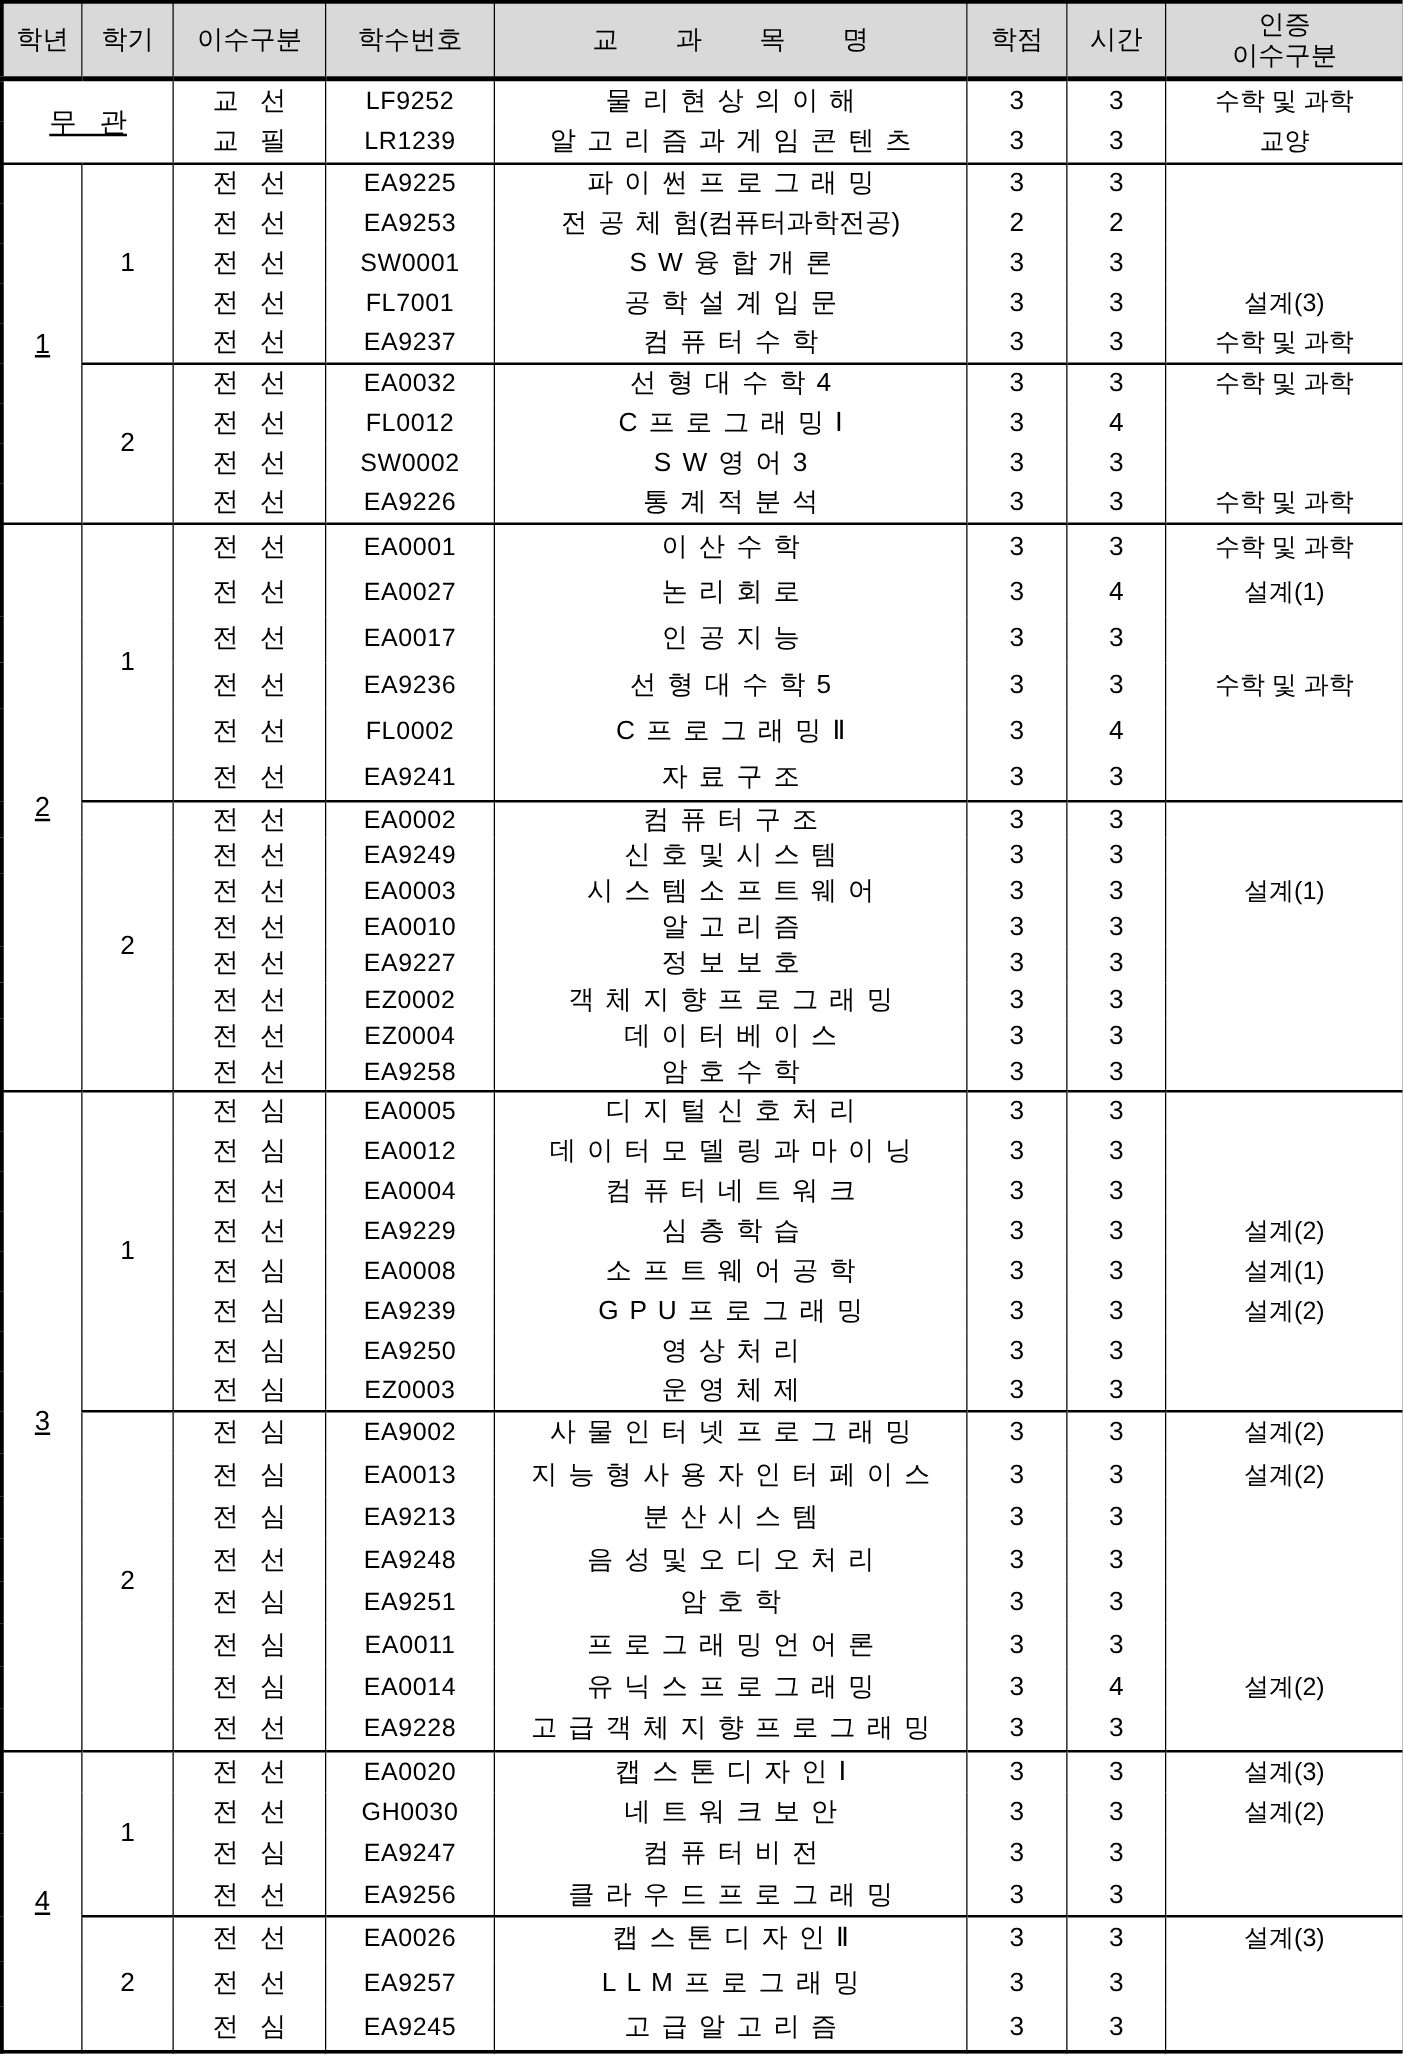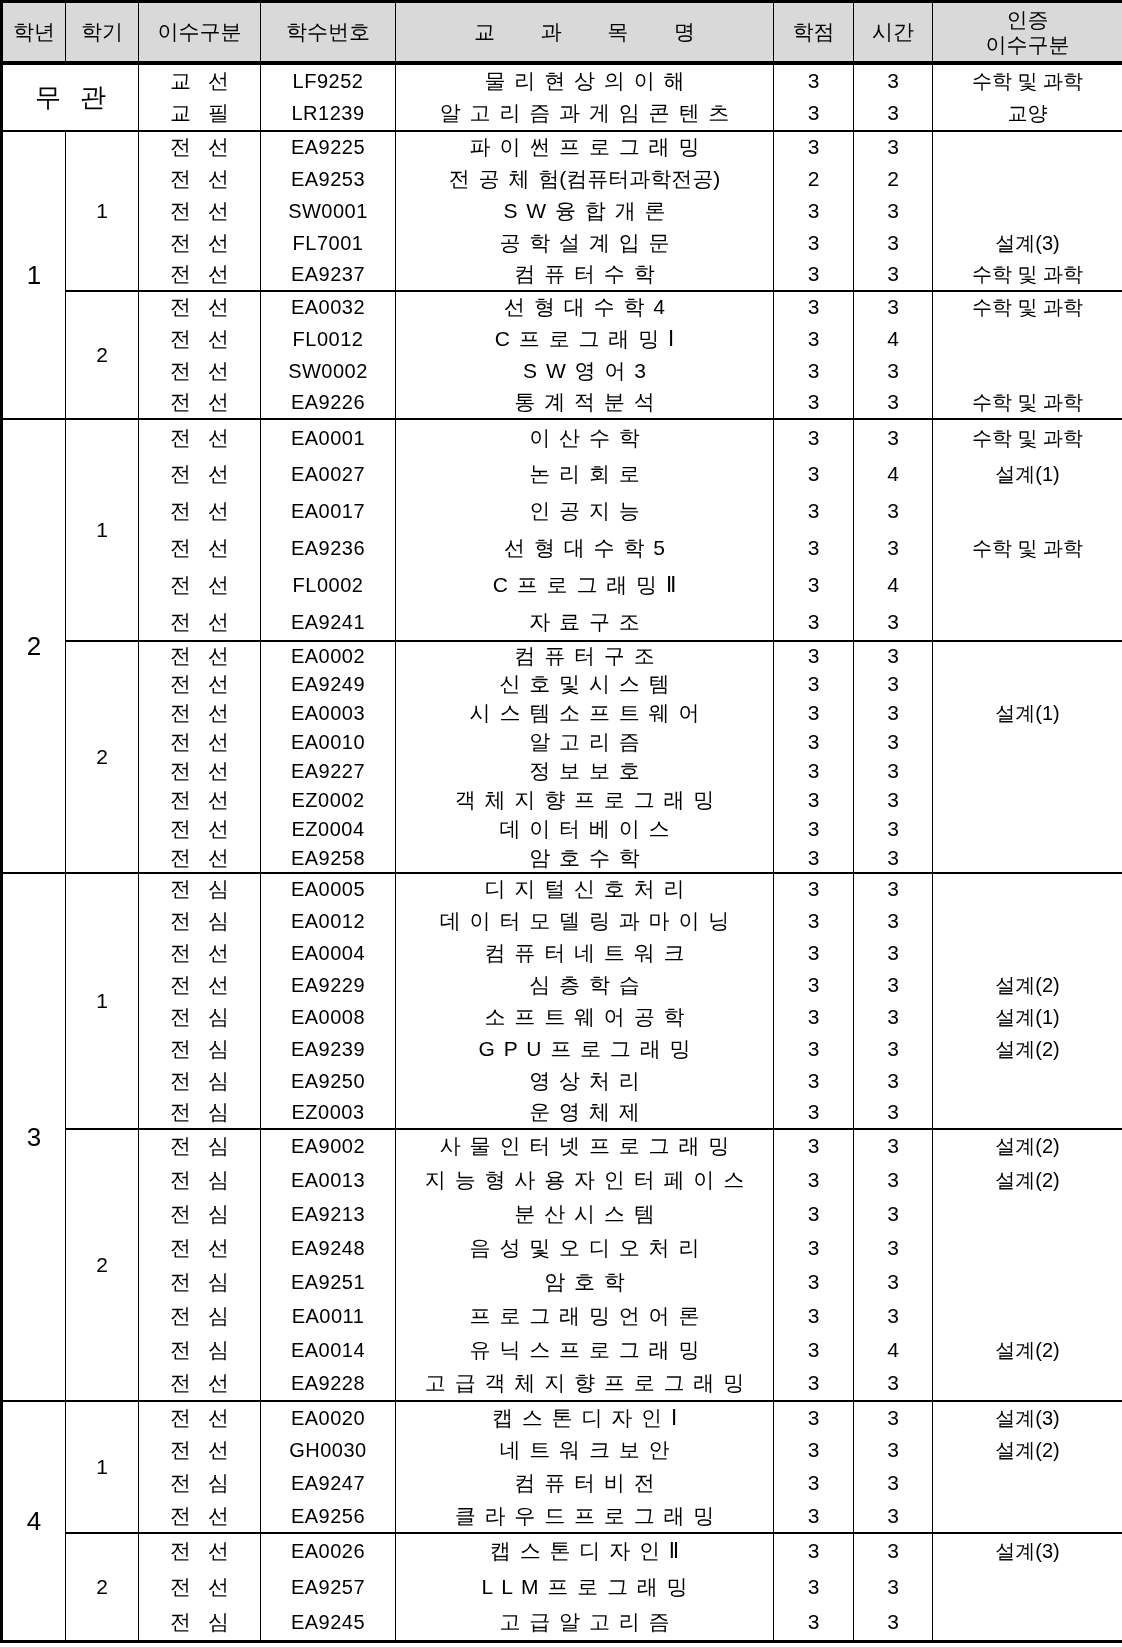--- a/index.html
+++ b/index.html
@@ -29,21 +29,21 @@
   thead th {
     background: #d9d9d9;
     border-bottom: 4px solid #000;
     height: 58px;
     font-size: 21px;
   }
   thead th.h-name { word-spacing: 1.9em; }
   thead th.h-cert div { line-height: 1.2; text-align: center; }
 
   
-  td.c-year { word-spacing: 12px; font-size: 26px; }
+  td.c-year { word-spacing: 12px; font-size: 22px; text-decoration: underline; }
   td.c-sem  { font-size: 21px; }
   td.c-class{ word-spacing: 11px; }
   td.c-code { font-size: 20px; letter-spacing: 0.5px; }
   td.c-name { word-spacing: 3px; }
   td.c-num  { font-size: 21px; }
   td.c-cert { font-size: 20px; }
 
   
   tr.rh29 { height: 29px; }
   tr.rh32 { height: 32px; }

